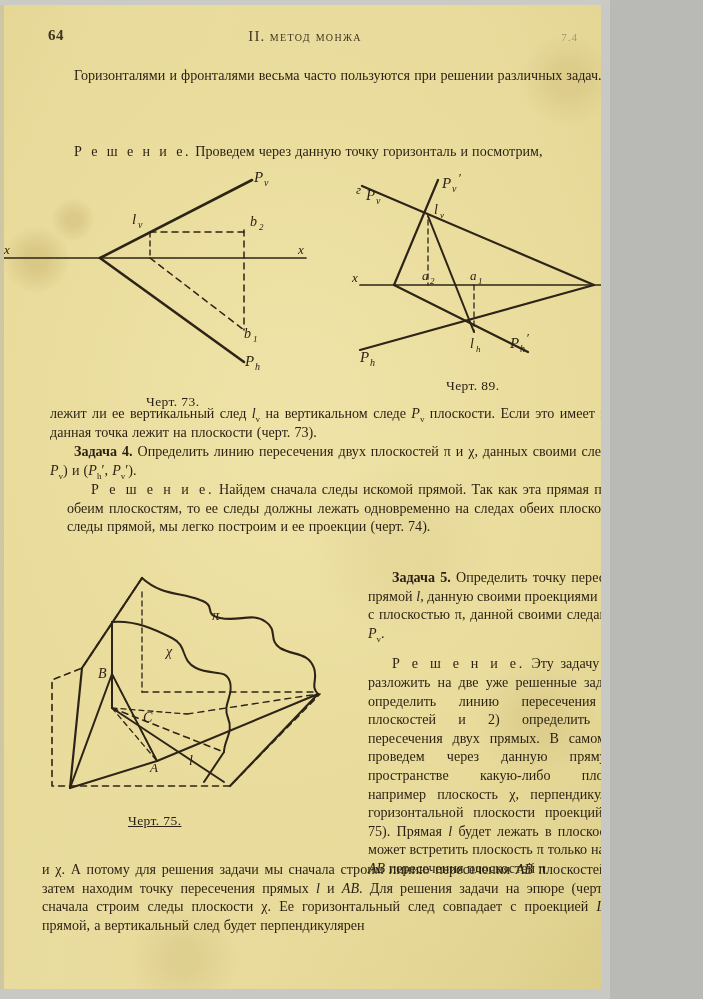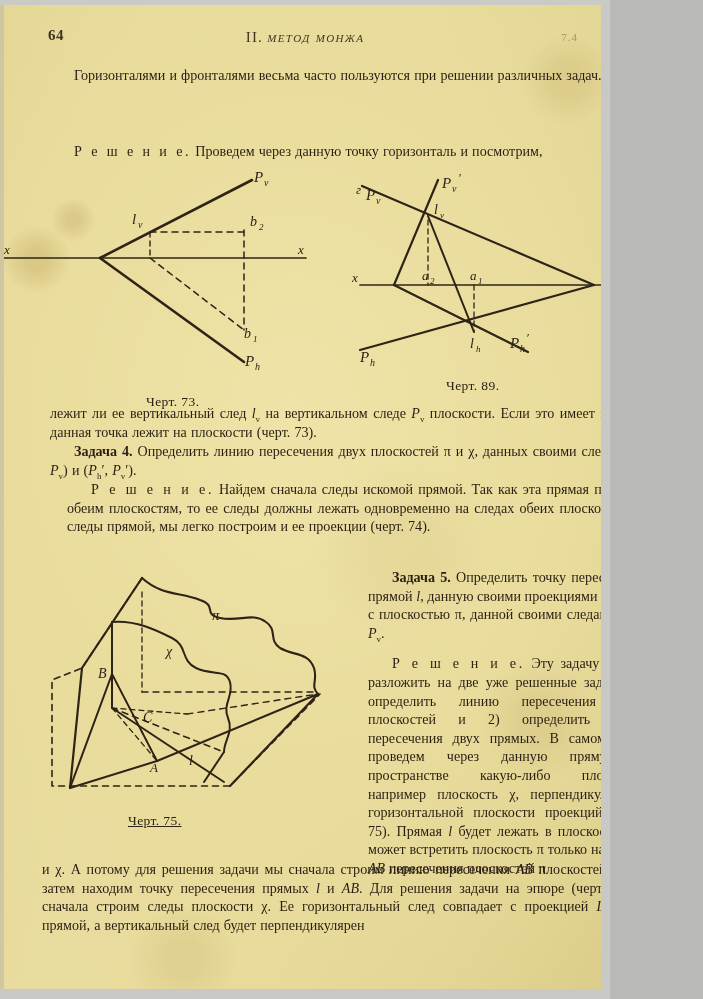--- a/index.html
+++ b/index.html
@@ -86,25 +86,24 @@
     letter-spacing: 1.1px;
     color: #2e2517;
     opacity: .9;
   }
   #running-head .rh-num {
     font-size: 15px;
     text-transform: none;
     text-align: center;
   }
   #running-head .rh-txt {
-    font-size: 16px;
+    font-size: 14px;
     text-transform: lowercase;
     font-variant: small-caps;
     letter-spacing: 1.3px;
-    font-style: italic;
   }
   #folio-right {
     position: absolute;
     right: 32px;
     top: 4px;
     font-size: 11px;
     color: #6b5f44;
     opacity: .55;
     letter-spacing: 1px;
   }

